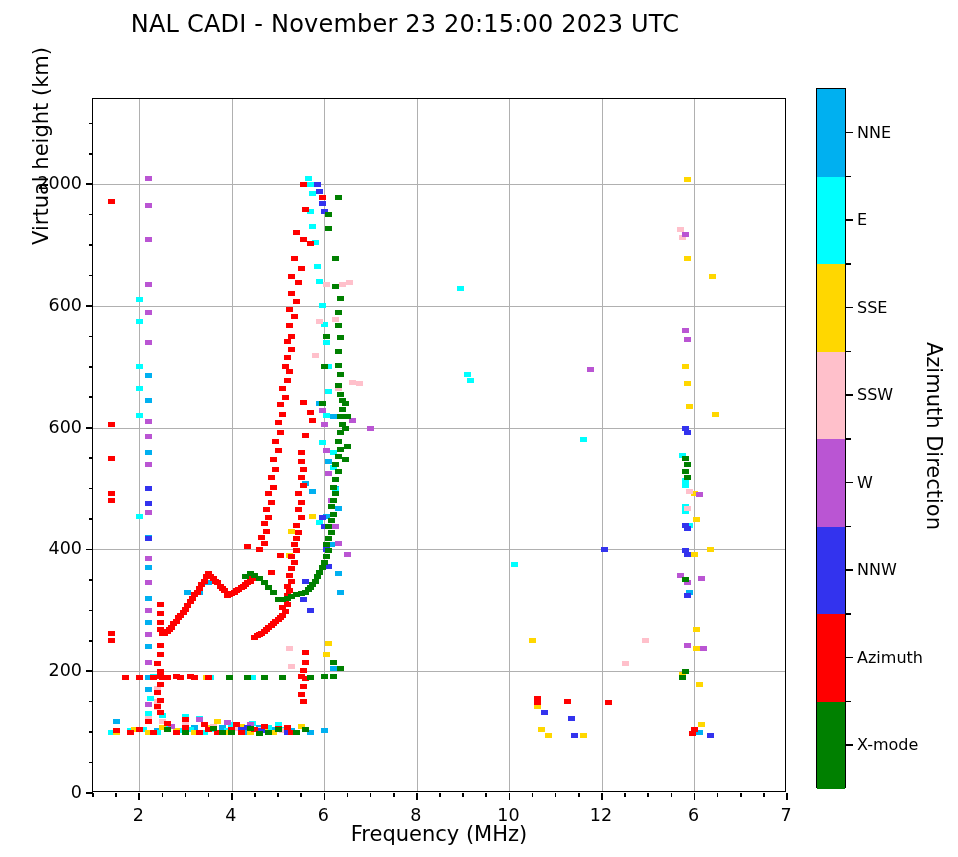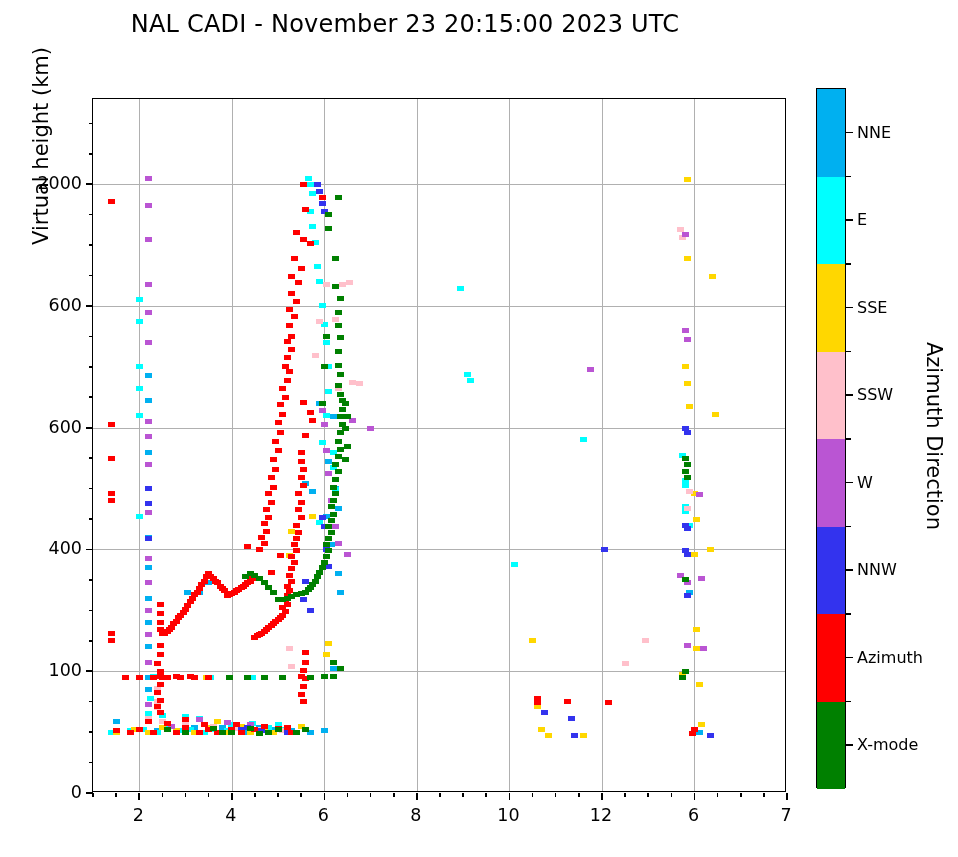--- a/index.html
+++ b/index.html
@@ -72,21 +72,21 @@
 </style>
 </head>
 <body>
 
 <div id="stage">
 
   <div class="title">NAL CADI - November 23 20:15:00 2023 UTC</div>
 
   <div class="ylabcol" id="ylabcol">
       <div class="ylabtxt" style="top: 694px;">0</div>
-      <div class="ylabtxt" style="top: 572.246px;">100</div>
+      <div class="ylabtxt" style="top: 572.246px;">200</div>
       <div class="ylabtxt" style="top: 450.491px;">400</div>
       <div class="ylabtxt" style="top: 328.737px;">600</div>
       <div class="ylabtxt" style="top: 206.982px;">600</div>
       <div class="ylabtxt" style="top: 85.2281px;">2000</div>
     </div>
 
   <div class="axes" id="axes">
     <div class="gridlayer" id="gridlayer">
         <div class="gl-h" style="top: 572.246px;"></div>
         <div class="gl-h" style="top: 450.491px;"></div>
@@ -704,20 +704,21 @@
       <div class="xlabtxt" style="left: 46.2667px;">2</div>
       <div class="xlabtxt" style="left: 138.8px;">4</div>
       <div class="xlabtxt" style="left: 231.333px;">6</div>
       <div class="xlabtxt" style="left: 323.867px;">8</div>
       <div class="xlabtxt" style="left: 416.4px;">10</div>
       <div class="xlabtxt" style="left: 508.933px;">12</div>
       <div class="xlabtxt" style="left: 601.467px;">6</div>
       <div class="xlabtxt" style="left: 694px;">7</div>
     </div>
 
+  <div class="axis-title-x">Frequency (MHz)</div>
   <div class="axis-title-y-wrap">
     <div class="axis-title-y">Virtual height (km)</div>
   </div>
 
   <div class="cbar" id="cbar">
       <div class="cseg" style="top: 0px; height: 87.5px; background: rgb(0, 176, 240);"></div>
       <div class="cseg" style="top: 87.5px; height: 87.5px; background: rgb(0, 255, 255);"></div>
       <div class="cseg" style="top: 175px; height: 87.5px; background: rgb(255, 215, 0);"></div>
       <div class="cseg" style="top: 262.5px; height: 87.5px; background: rgb(255, 192, 203);"></div>
       <div class="cseg" style="top: 350px; height: 87.5px; background: rgb(186, 85, 211);"></div>

